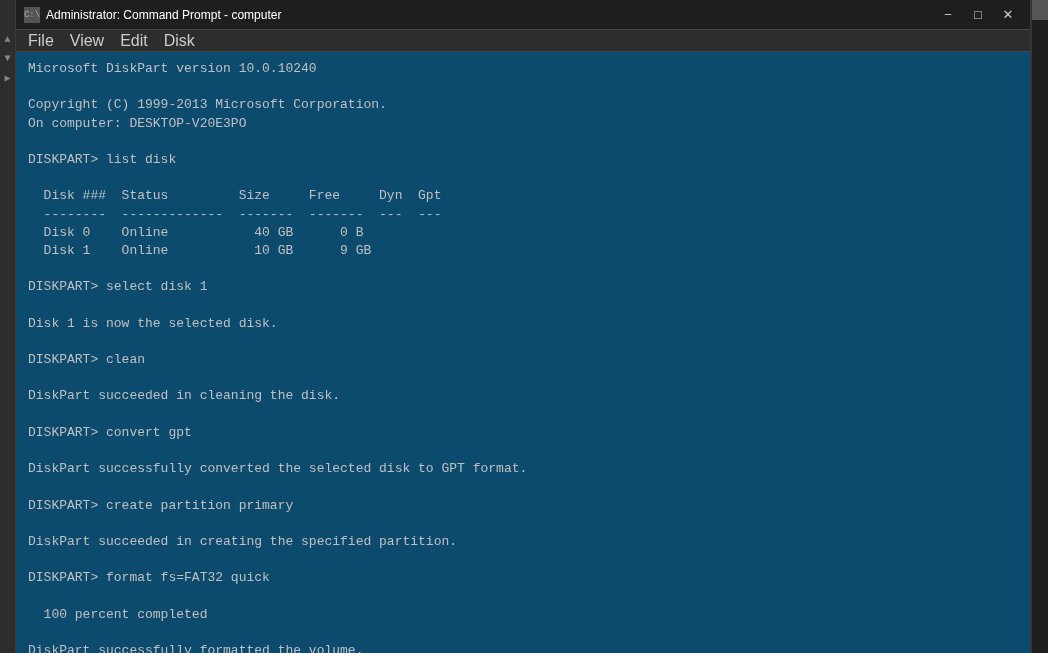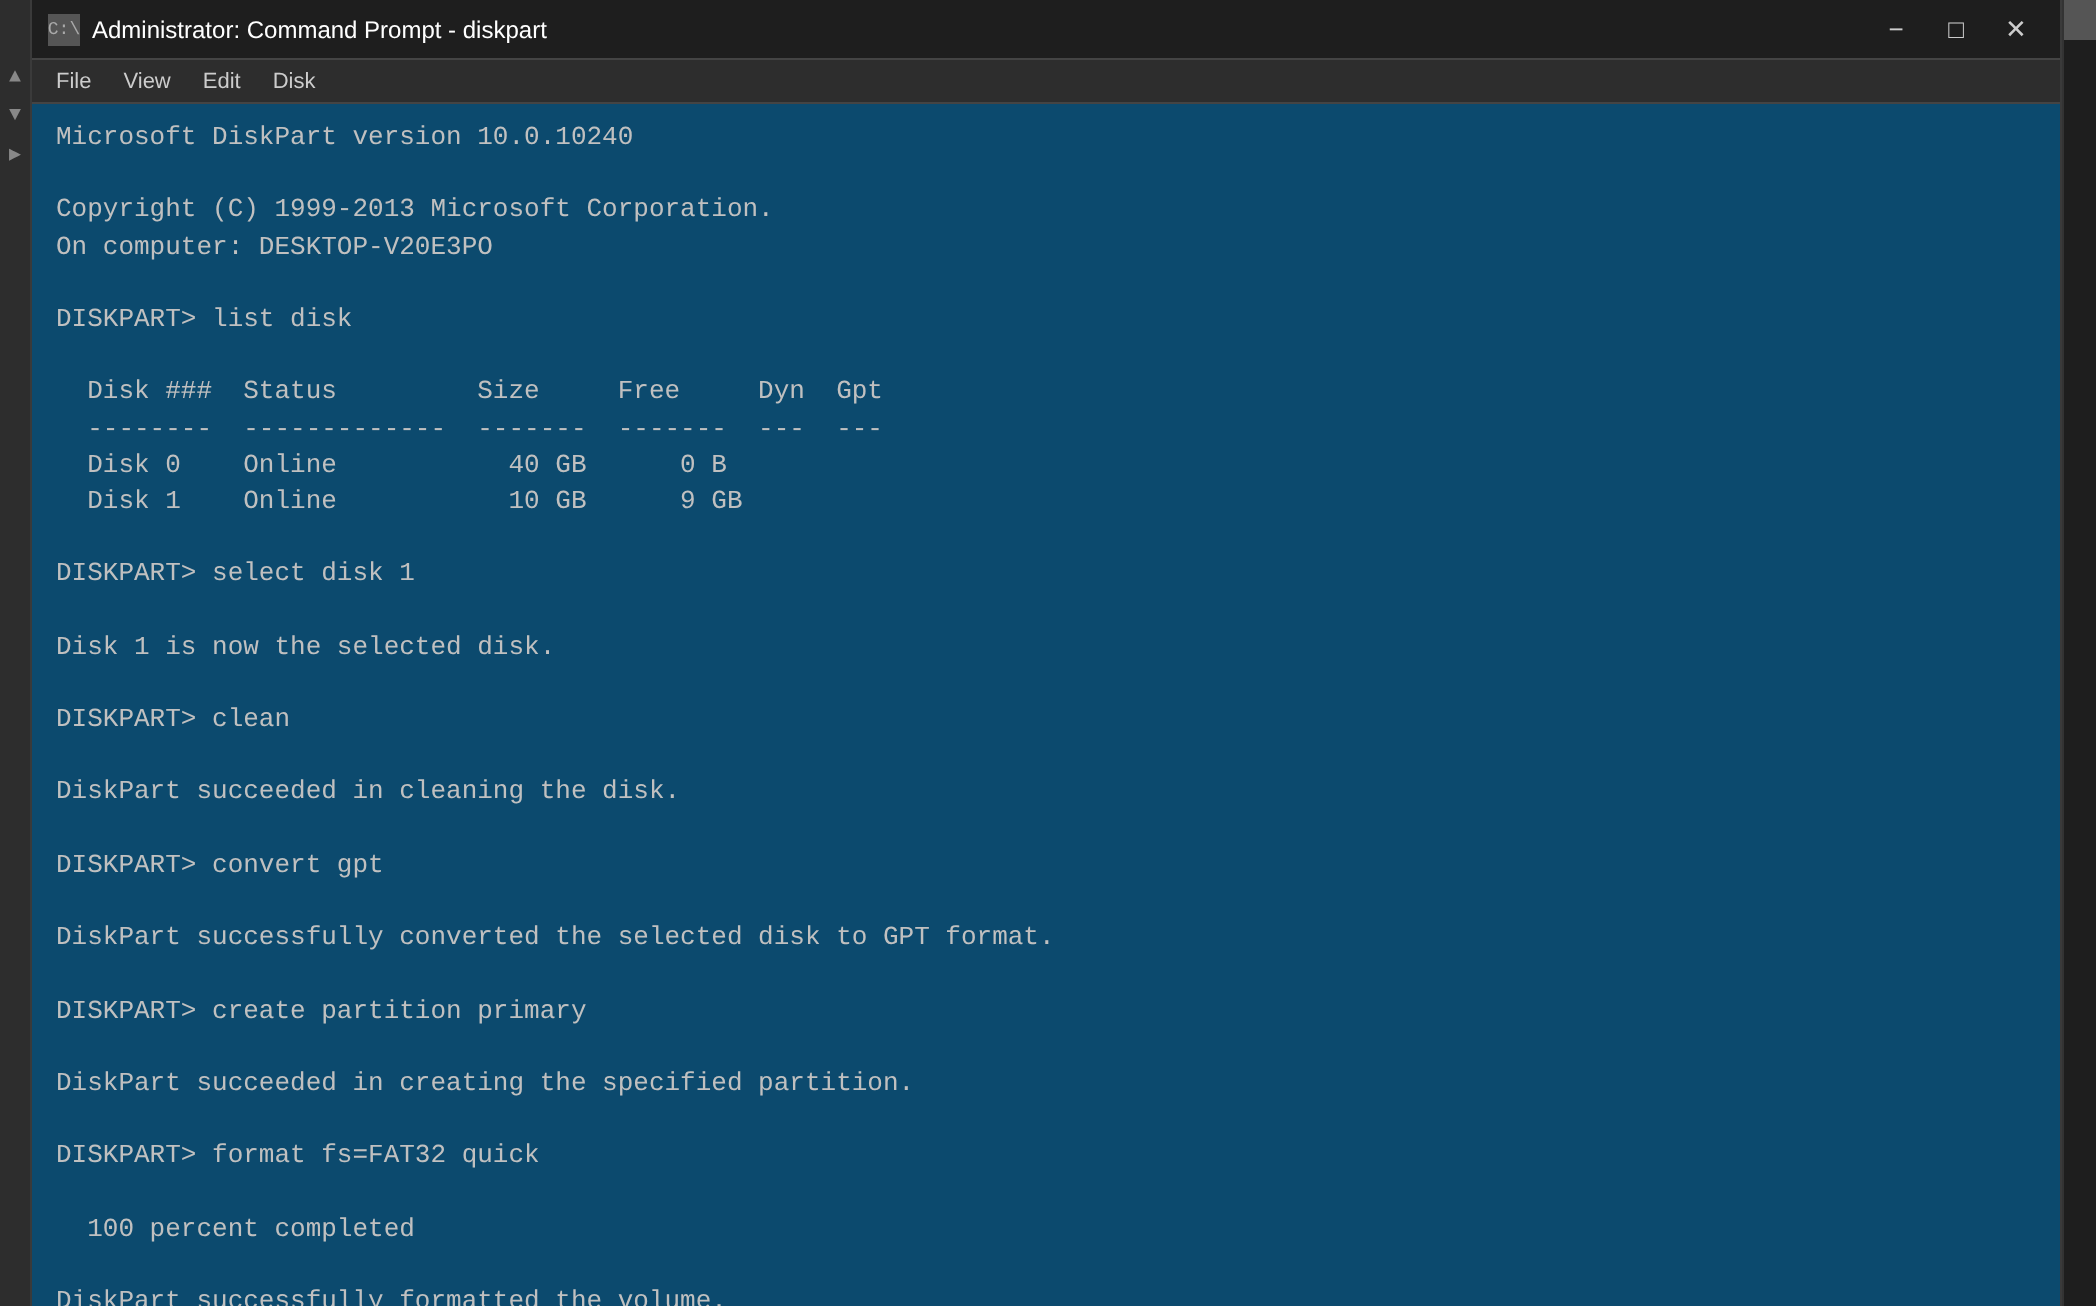--- a/index.html
+++ b/index.html
@@ -74,21 +74,21 @@
       height: 22px;
       display: flex;
       align-items: center;
       padding: 0 4px;
       flex-shrink: 0;
       border-bottom: 1px solid #444;
     }
 
     .menu-item {
       color: #ccc;
-      font-size: 11px;
+      font-size: 16px;
       font-family: 'Segoe UI', Arial, sans-serif;
       padding: 2px 8px;
       cursor: pointer;
     }
 
     .terminal-body {
       background: #0c4a6e;
       flex: 1;
       padding: 8px 12px;
       overflow-y: auto;
@@ -153,21 +153,21 @@
     <span class="left-sidebar-arrow">▶</span>
   </div>
 
   <div class="main-area">
 
     <div class="title-bar">
       <div class="title-bar-left">
         <div class="title-bar-icon">
           <span style="font-size:9px; color:#aaa;">C:\</span>
         </div>
-        <span class="title-bar-text">Administrator: Command Prompt - diskpart</span>
+        <span class="title-bar-text">Administrator: Command Prompt - computer</span>
       </div>
       <div class="title-bar-controls">
         <button class="title-btn">−</button>
         <button class="title-btn">□</button>
         <button class="title-btn close">✕</button>
       </div>
     </div>
 
     <div class="menu-bar">
       <span class="menu-item">File</span>

